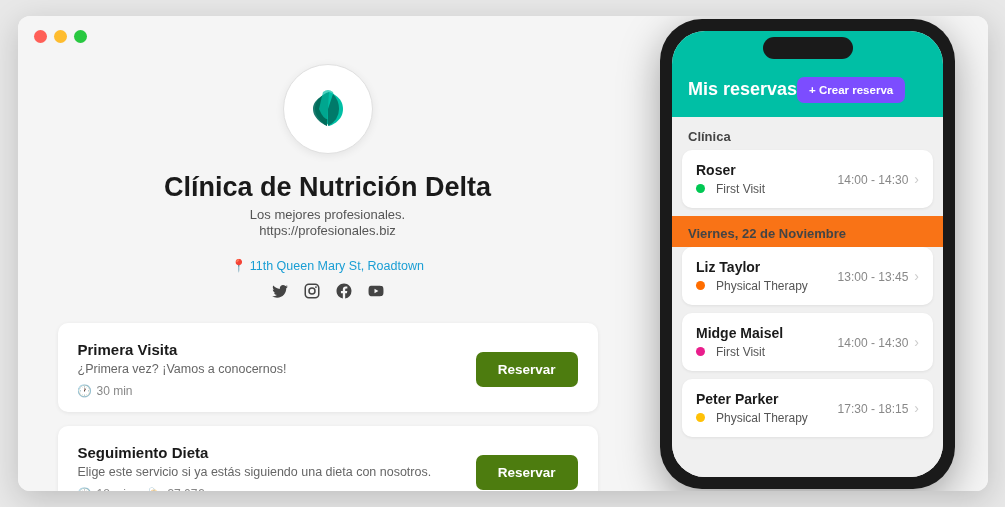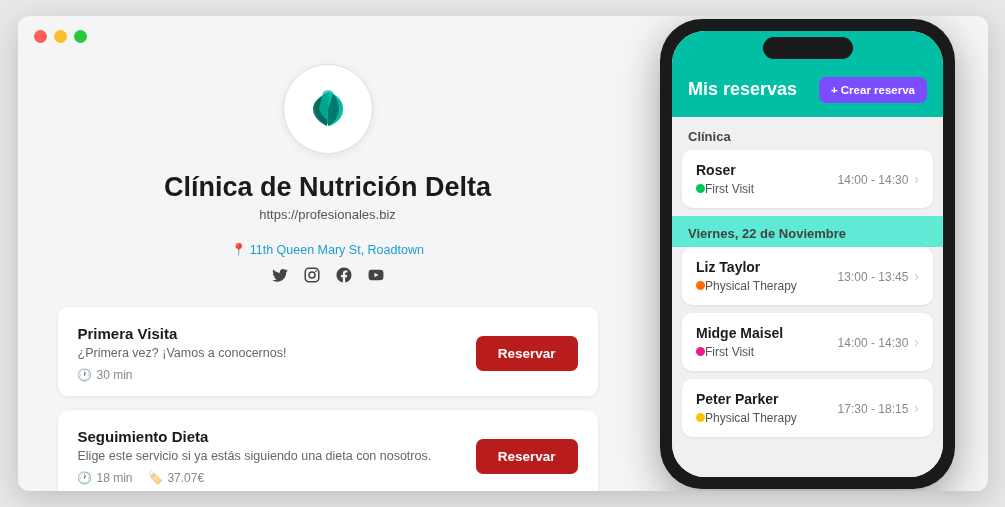--- a/index.html
+++ b/index.html
@@ -149,21 +149,21 @@
       align-items: center;
       font-size: 12px;
       color: #888;
     }
     .service-meta span {
       display: flex;
       align-items: center;
       gap: 4px;
     }
     .reserve-btn {
-      background: #b91c1c;
+      background: #4d7c0f;
       color: #fff;
       border: none;
       border-radius: 7px;
       padding: 10px 22px;
       font-size: 13.5px;
       font-weight: 600;
       cursor: pointer;
       white-space: nowrap;
       align-self: center;
     }
@@ -212,21 +212,21 @@
       position: absolute;
       top: 6px;
       left: 50%;
       transform: translateX(-50%);
     }
     .phone-header {
       background: #00bfa5;
       padding: 10px 16px 14px 16px;
       display: flex;
       align-items: center;
-      justify-content: space-between;
+      justify-content: flex-start;
     }
     .phone-title {
       font-size: 18px;
       font-weight: 700;
       color: #fff;
     }
     .create-btn {
       background: #7c4dff;
       color: #fff;
       border: none;
@@ -263,21 +263,21 @@
     .booking-left {}
     .booking-name {
       font-size: 14px;
       font-weight: 600;
       color: #1a1a1a;
       margin-bottom: 4px;
     }
     .booking-tag {
       display: flex;
       align-items: center;
-      gap: 0;
+      gap: 11px;
       font-size: 12px;
       color: #555;
     }
     .dot {
       width: 9px;
       height: 9px;
       border-radius: 50%;
       display: inline-block;
     }
     .dot-green { background: #00c853; }
@@ -296,21 +296,21 @@
     }
     .chevron {
       color: #ccc;
       font-size: 14px;
     }
     .section-divider {
       padding: 10px 16px 6px 16px;
       font-size: 13px;
       font-weight: 600;
       color: #444;
-      background: #5eead4;
+      background: #f97316;
     }
   </style>
 </head>
 <body>
 
 <div class="window">
 
   <div class="traffic-lights">
     <div class="tl tl-red"></div>
     <div class="tl tl-yellow"></div>
@@ -325,20 +325,21 @@
           <path d="M28 10 C28 10 42 14 42 27 C42 40 28 44 28 44 L14 27 Z" fill="#00bfa5"></path>
           <path d="M26 12 C26 12 12 16 12 27 C12 38 26 44 26 44 L20 27 Z" fill="#1a7a6e"></path>
           <path d="M28 10 C28 10 14 14 14 27 C14 34 20 40 26 44" stroke="#fff" stroke-width="0" fill="#006d5b"></path>
           <ellipse cx="27" cy="27" rx="12" ry="16" fill="none"></ellipse>
           <path d="M22 10 Q27 6 32 10 L36 27 Q27 48 18 27 Z" fill="#00bfa5" opacity="0.7"></path>
           <path d="M32 12 Q38 18 38 27 Q38 38 27 44 L27 27 Z" fill="#007a6a"></path>
         </svg>
       </div>
 
       <div class="clinic-name">Clínica de Nutrición Delta</div>
+      <div class="clinic-subtitle">Los mejores profesionales.</div>
       <div class="clinic-url">https://profesionales.biz</div>
     </div>
 
     <div class="clinic-address">
       <span>📍</span>
       <span>11th Queen Mary St, Roadtown</span>
     </div>
 
     <div class="social-icons">
       <div class="social-icon">

